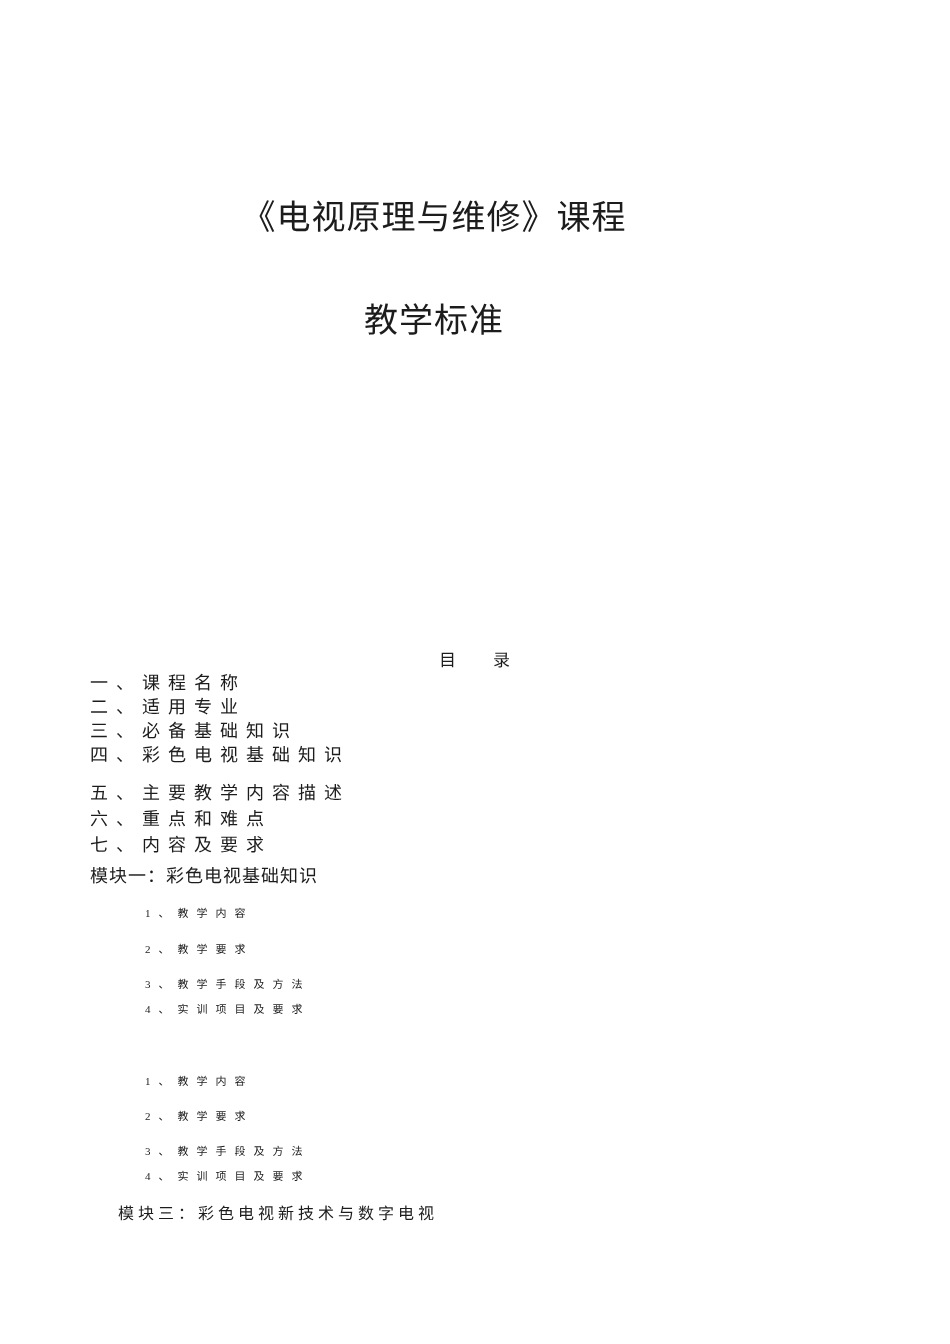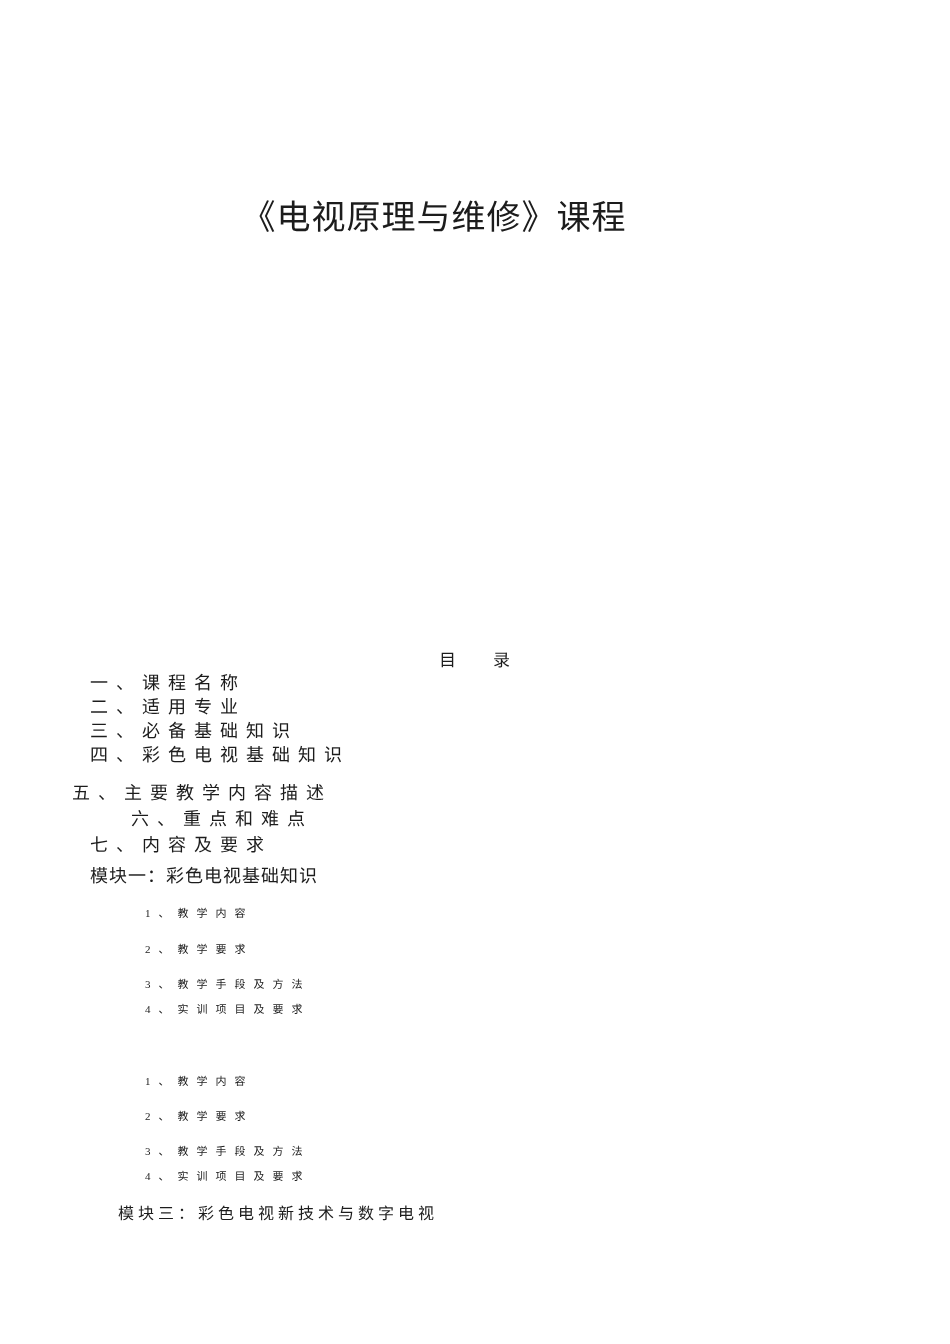--- a/index.html
+++ b/index.html
@@ -51,30 +51,31 @@
     font-size: 11px;
     letter-spacing: 8px;
   }
 </style>
 </head>
 <body>
 
 <div class="page">
 
   <div class="line doc-title" style="top:201px;">《电视原理与维修》课程</div>
+  <div class="line doc-title" style="top:304px;">教学标准</div>
 
   <div class="line toc-heading" style="top:652px;">目　　录</div>
 
   <div class="line toc-entry" style="top:674px; left:90px;">一、课程名称</div>
   <div class="line toc-entry" style="top:698px; left:90px;">二、适用专业</div>
   <div class="line toc-entry" style="top:722px; left:90px;">三、必备基础知识</div>
   <div class="line toc-entry" style="top:746px; left:90px;">四、彩色电视基础知识</div>
 
-  <div class="line toc-entry" style="top:784px; left:72px;">五、主要教学内容描述</div>
-  <div class="line toc-entry" style="top:810px; left:90px;margin-left:41px;">六、重点和难点</div>
+  <div class="line toc-entry" style="top:784px; left:90px;">五、主要教学内容描述</div>
+  <div class="line toc-entry" style="top:810px; left:90px;">六、重点和难点</div>
   <div class="line toc-entry" style="top:836px; left:90px;">七、内容及要求</div>
 
   <div class="line module-heading-lg" style="top:867px; left:90px;">模块一：彩色电视基础知识</div>
   <div class="line module-item" style="top:908px; left:145px;">1、教学内容</div>
   <div class="line module-item" style="top:944px; left:145px;">2、教学要求</div>
   <div class="line module-item" style="top:979px; left:145px;">3、教学手段及方法</div>
   <div class="line module-item" style="top:1004px; left:145px;">4、实训项目及要求</div>
 
   <div class="line module-item" style="top:1076px; left:145px;">1、教学内容</div>
   <div class="line module-item" style="top:1111px; left:145px;">2、教学要求</div>

